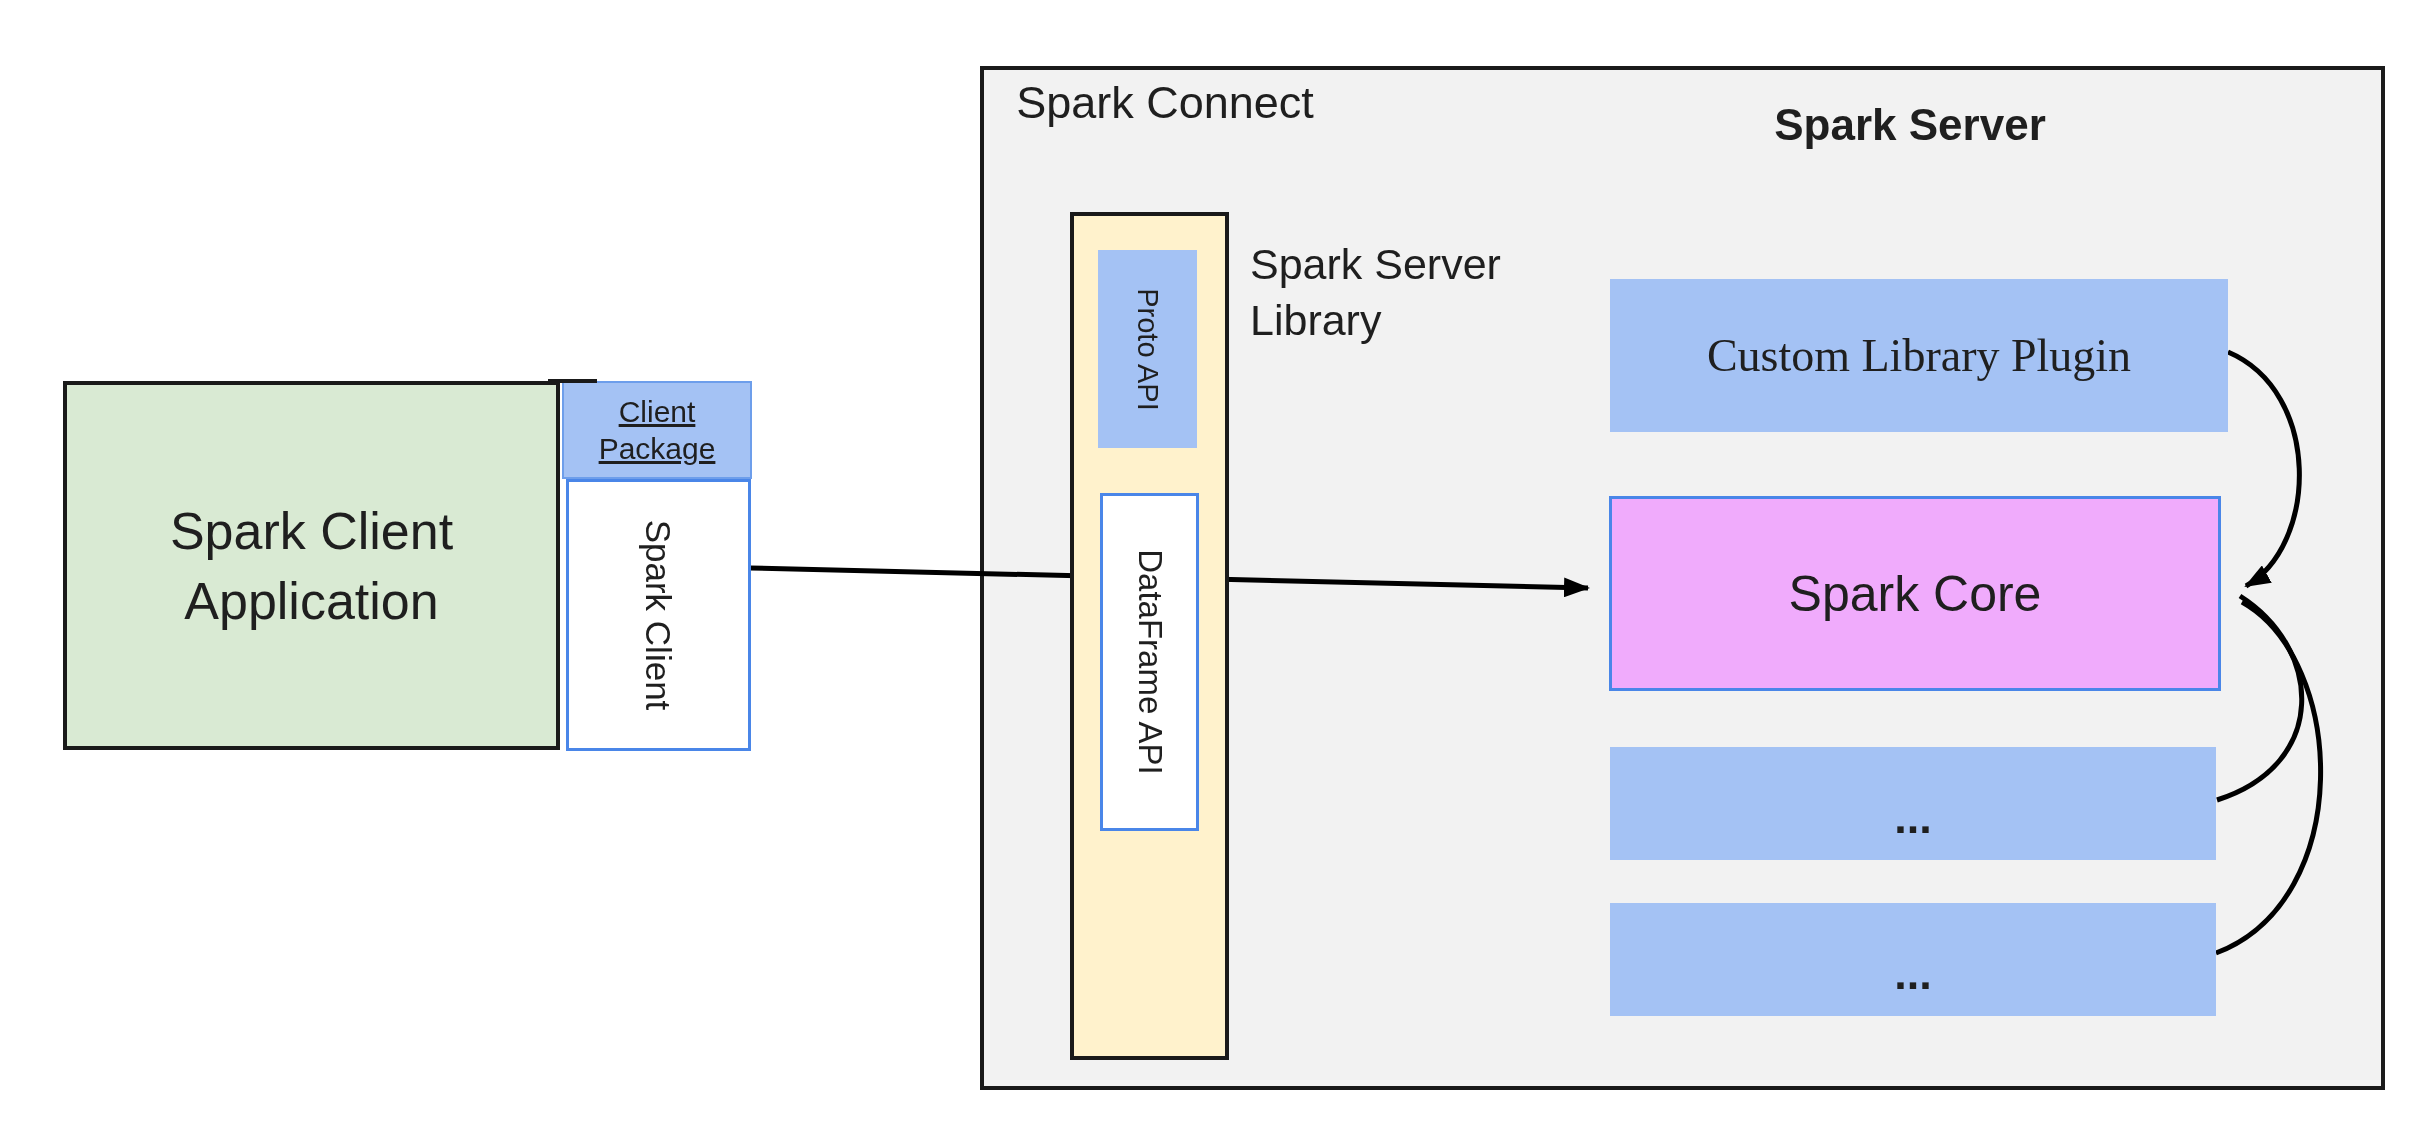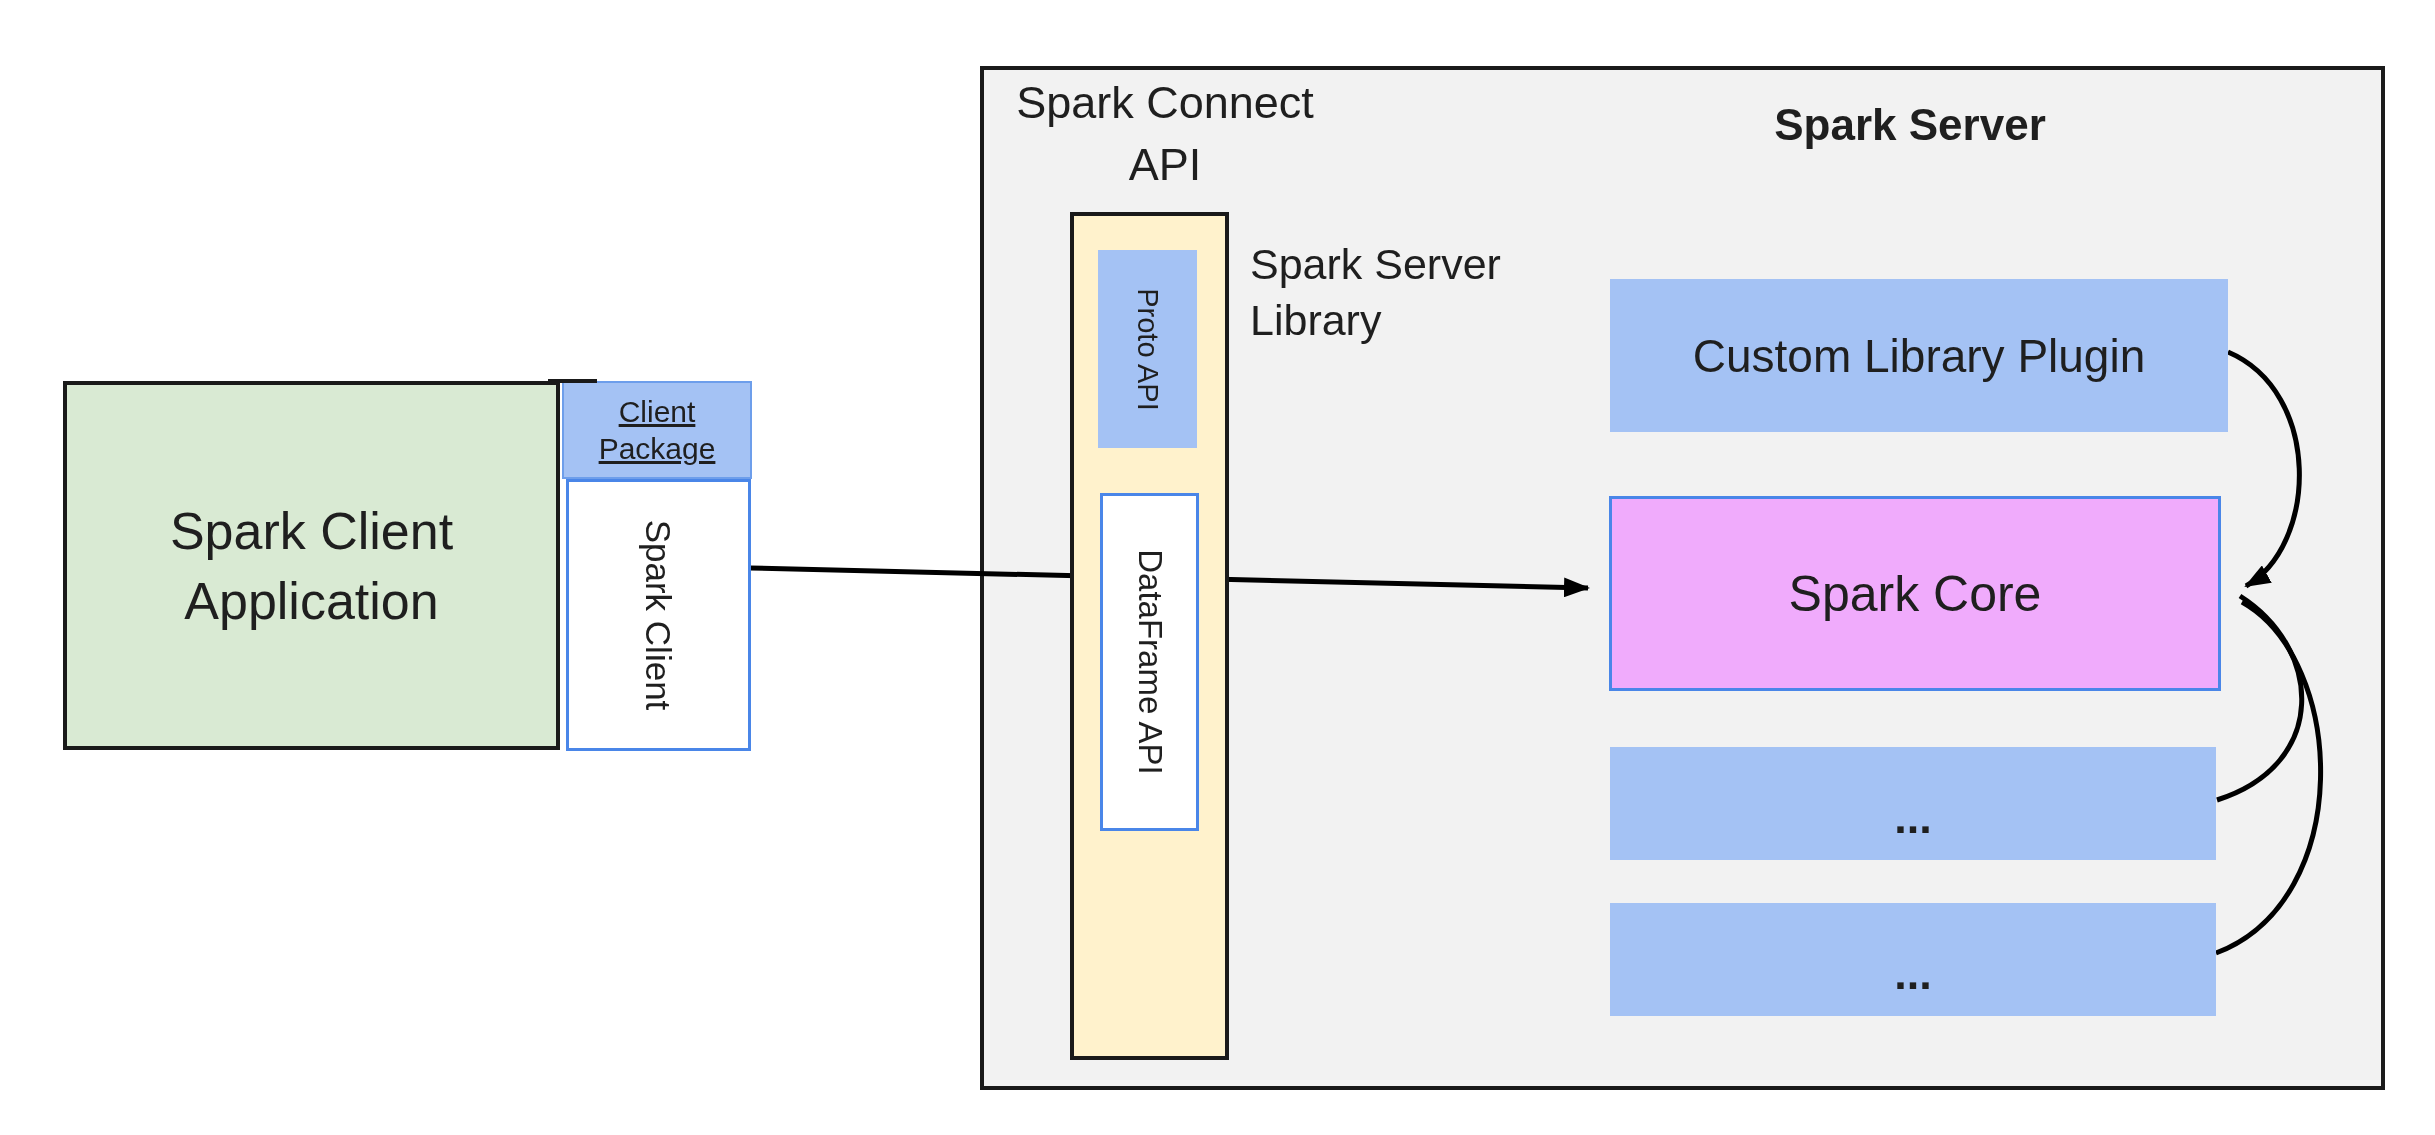--- a/index.html
+++ b/index.html
@@ -41,21 +41,21 @@
 
   
   .yellow-box{left:1070px; top:212px; width:159px; height:848px;
     background:var(--yellow-fill); border:4px solid var(--black-border);}
   .proto-box{left:1098px; top:250px; width:99px; height:198px; background:var(--blue-fill);}
   .df-box{left:1100px; top:493px; width:99px; height:338px;
     background:#fff; border:3px solid var(--blue-border);}
 
   
   .plugin-box{left:1610px; top:279px; width:618px; height:153px;
-    background:var(--blue-fill); font-size:46px;}
+    background:var(--blue-fill); font-size:46px;font-family:Liberation Serif, serif;}
   .core-box{left:1609px; top:496px; width:612px; height:195px;
     background:#f0abfc; border:3px solid var(--blue-border); font-size:50px;}
   .slot-box{left:1610px; width:606px; height:113px; background:var(--blue-fill);
     font-size:45px; font-weight:bold;}
   .slot-box .dots{transform:translateY(14px);}
   .slot1{top:747px;} .slot2{top:903px;}
 
   
   .vwrap{position:absolute; inset:0; display:flex; align-items:center; justify-content:center;}
   .vtext{transform:rotate(90deg); white-space:nowrap;}
@@ -100,21 +100,20 @@
   </div>
 
   <div class="abs z3 client-box">
     <div class="vwrap">
         <span class="vtext v-client">Spark Client</span>
       </div>
   </div>
 
   <div class="abs z3 connect-label">
     <div>Spark Connect</div>
-    <div>API</div>
   </div>
 
   <div class="abs z3 server-title">Spark Server</div>
 
   <div class="abs z3 yellow-box"></div>
 
   <div class="abs z3 proto-box">
     <div class="vwrap">
         <span class="vtext v-proto">Proto API</span>
       </div>

